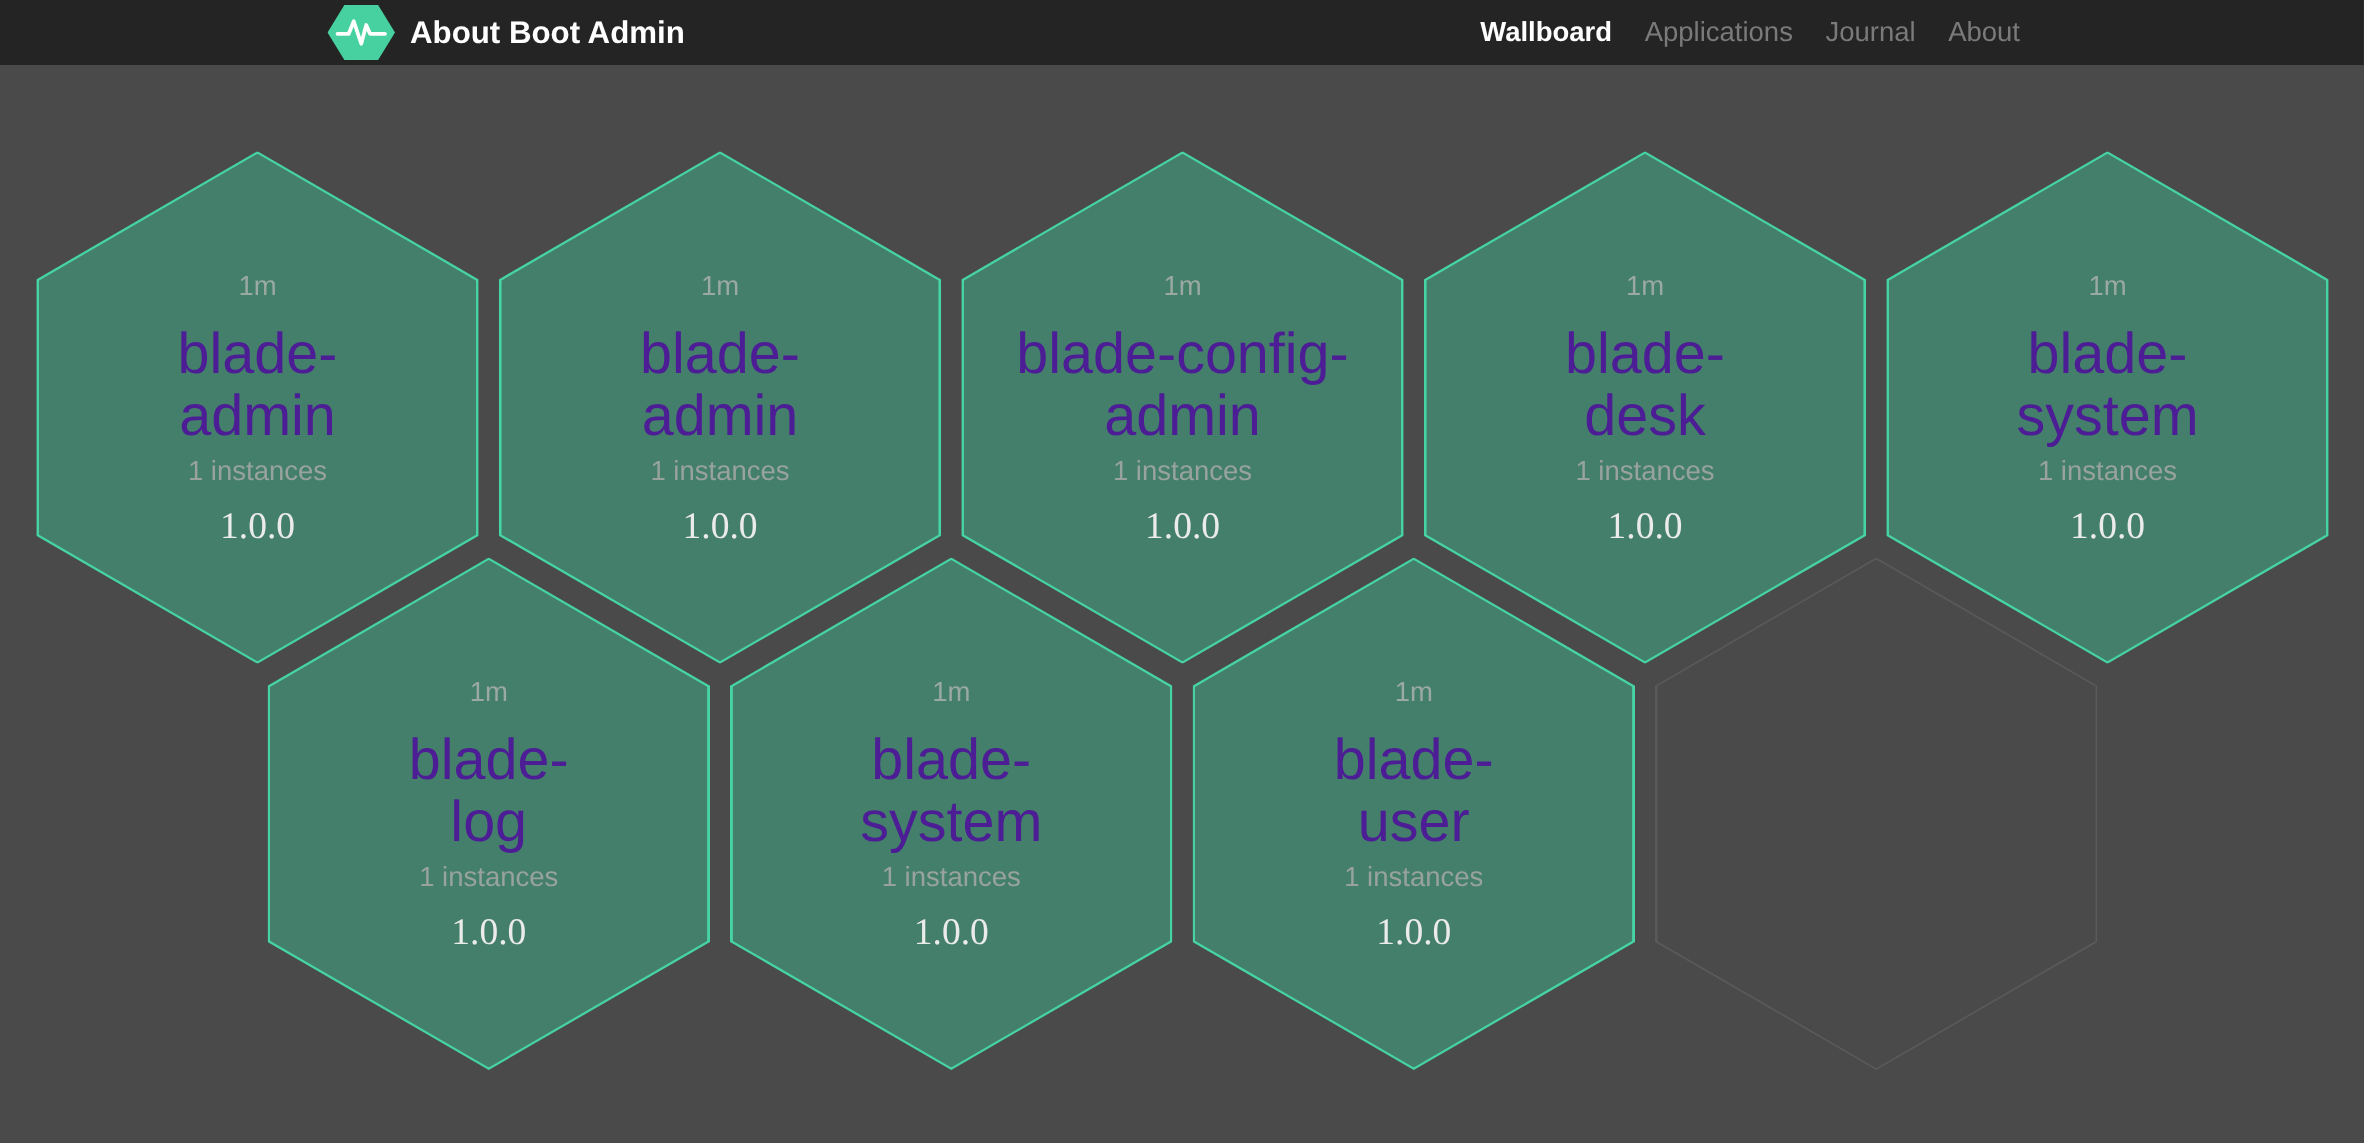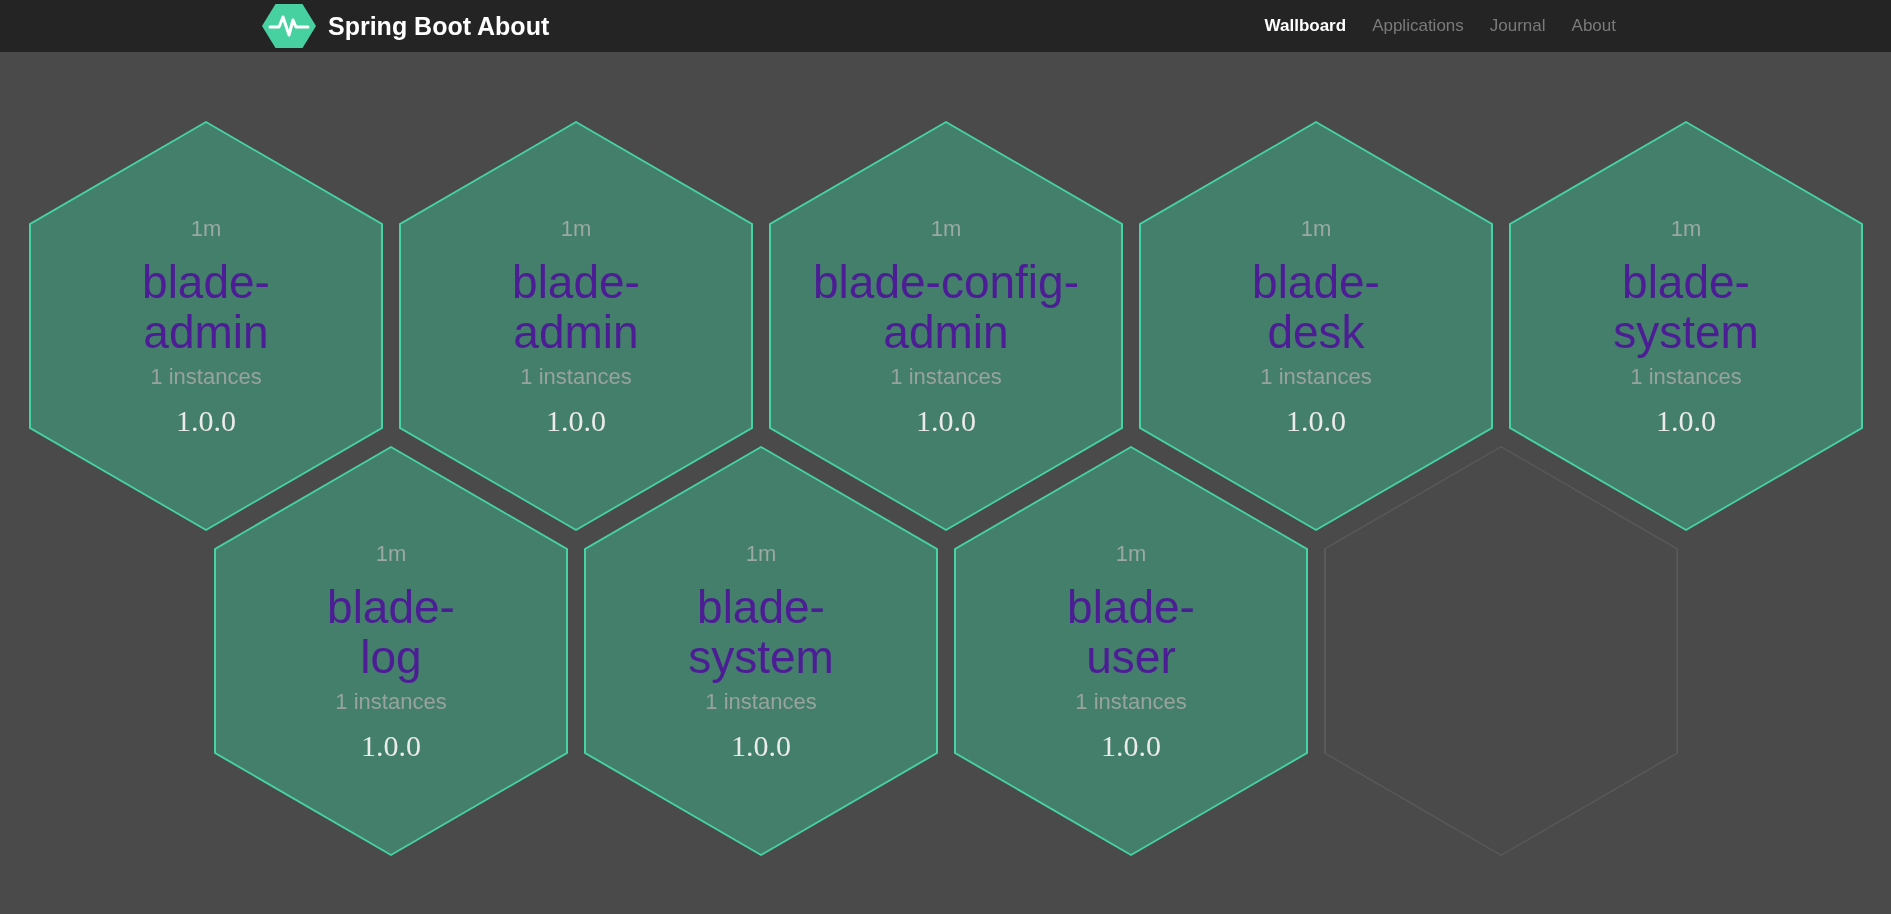--- a/index.html
+++ b/index.html
@@ -34,21 +34,21 @@
     white-space: nowrap;
   }
   .nav-links {
     margin-left: auto;
     display: flex;
     align-items: center;
     height: 100%;
   }
   .nav-link {
     color: #7a7a7a;
-    font-size: 17px;
+    font-size: 22px;
     padding: 0 13px;
     height: 100%;
     display: flex; align-items: center;
     cursor: pointer;
     text-decoration: none;
   }
   .nav-link.active {
     color: #ffffff;
     font-weight: bold;
   }
@@ -98,21 +98,21 @@
 
 <div class="navbar">
   <div class="navbar-inner">
     <a class="brand">
       <span class="brand-icon">
         <svg width="54" height="44" viewBox="0 0 54 44">
           <polygon points="13.5,0 40.5,0 54,22 40.5,44 13.5,44 0,22" fill="#48d1a0"></polygon>
           <polyline points="8,23 17,23 21,13 27,31 31,16 34,23 46,23" fill="none" stroke="#ffffff" stroke-width="3" stroke-linecap="round" stroke-linejoin="round"></polyline>
         </svg>
       </span>
-      <span class="brand-title">Spring Boot About</span>
+      <span class="brand-title">About Boot Admin</span>
     </a>
     <div class="nav-links">
         <a class="nav-link active">Wallboard</a>
         <a class="nav-link">Applications</a>
         <a class="nav-link">Journal</a>
         <a class="nav-link">About</a>
       </div>
   </div>
 </div>
 

